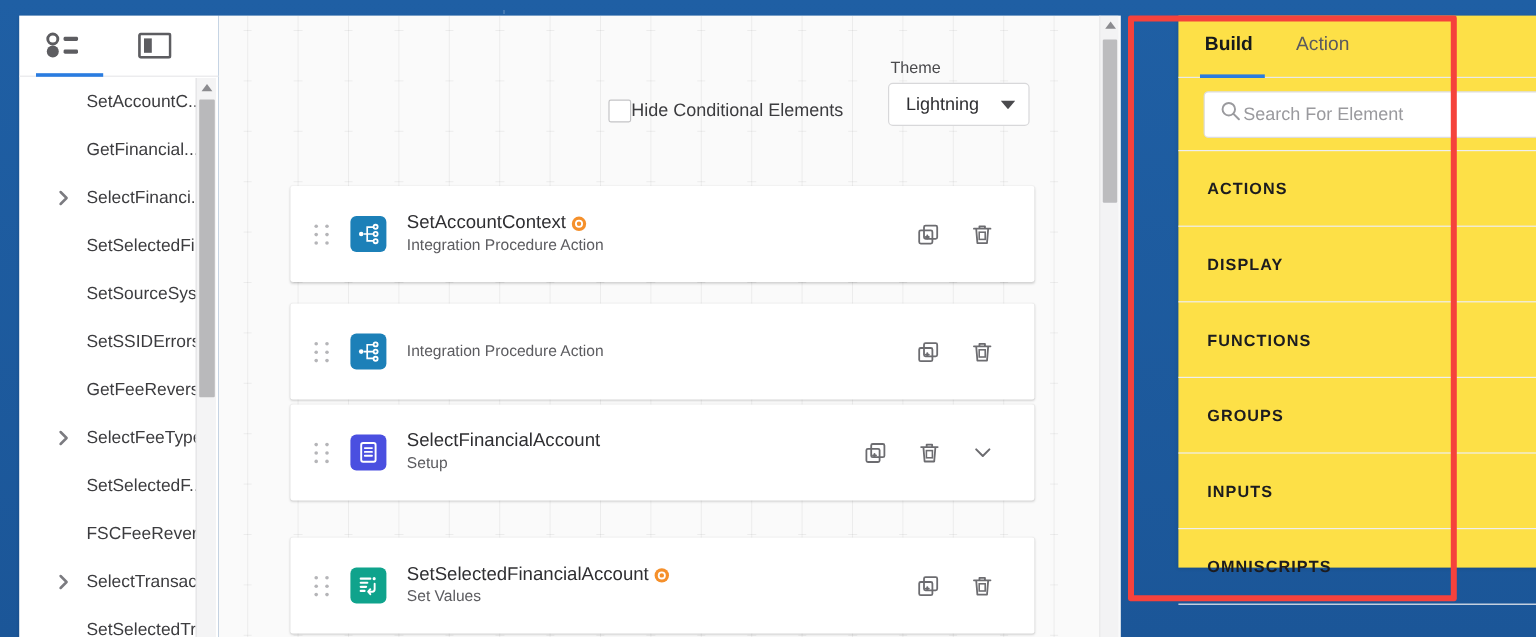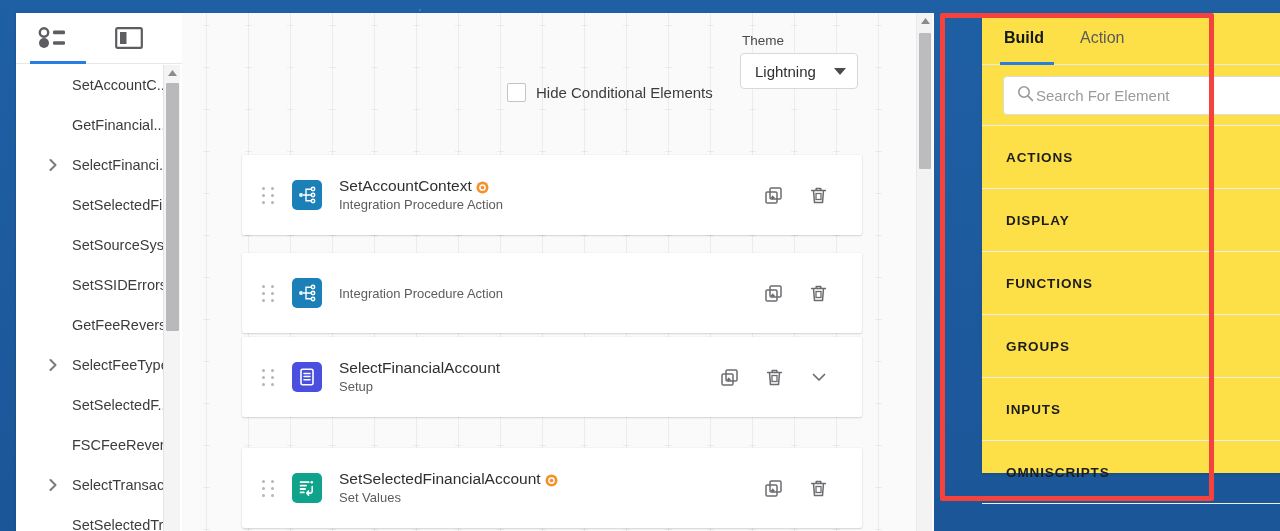--- a/index.html
+++ b/index.html
@@ -119,28 +119,28 @@
     opacity: 0;
   }
 
   
   #canvas-toolbar {
     position: absolute; left: 0; top: 0; width: 736px; height: 118px;
     z-index: 3;
   }
   #hide-cond-wrap {
     position: absolute; left: 325px; top: 70px;
-    display: flex; align-items: center; gap: 10px;
+    display: flex; align-items: center; gap: 0;
   }
   #hide-cond-box {
     width: 19px; height: 19px; background: #fff;
     border: 1.5px solid #c4c4c6; border-radius: 2px;
   }
   #hide-cond-label { font-size: 15px; color: #3c3c3f; }
-  #theme-wrap { position: absolute; left: 558px; top: 20px; }
+  #theme-wrap { position: absolute; left: 558px; top: 36px; }
   #theme-label { font-size: 13.5px; color: #4a4a4d; margin-bottom: 5px; margin-left: 2px;}
   #theme-select {
     width: 118px; height: 36px;
     border: 1px solid #d8d8da; border-radius: 4px;
     background: #fff;
     display: flex; align-items: center; justify-content: space-between;
     padding: 0 11px 0 14px;
     font-size: 15px; color: #2f2f32;
     cursor: pointer;
   }

